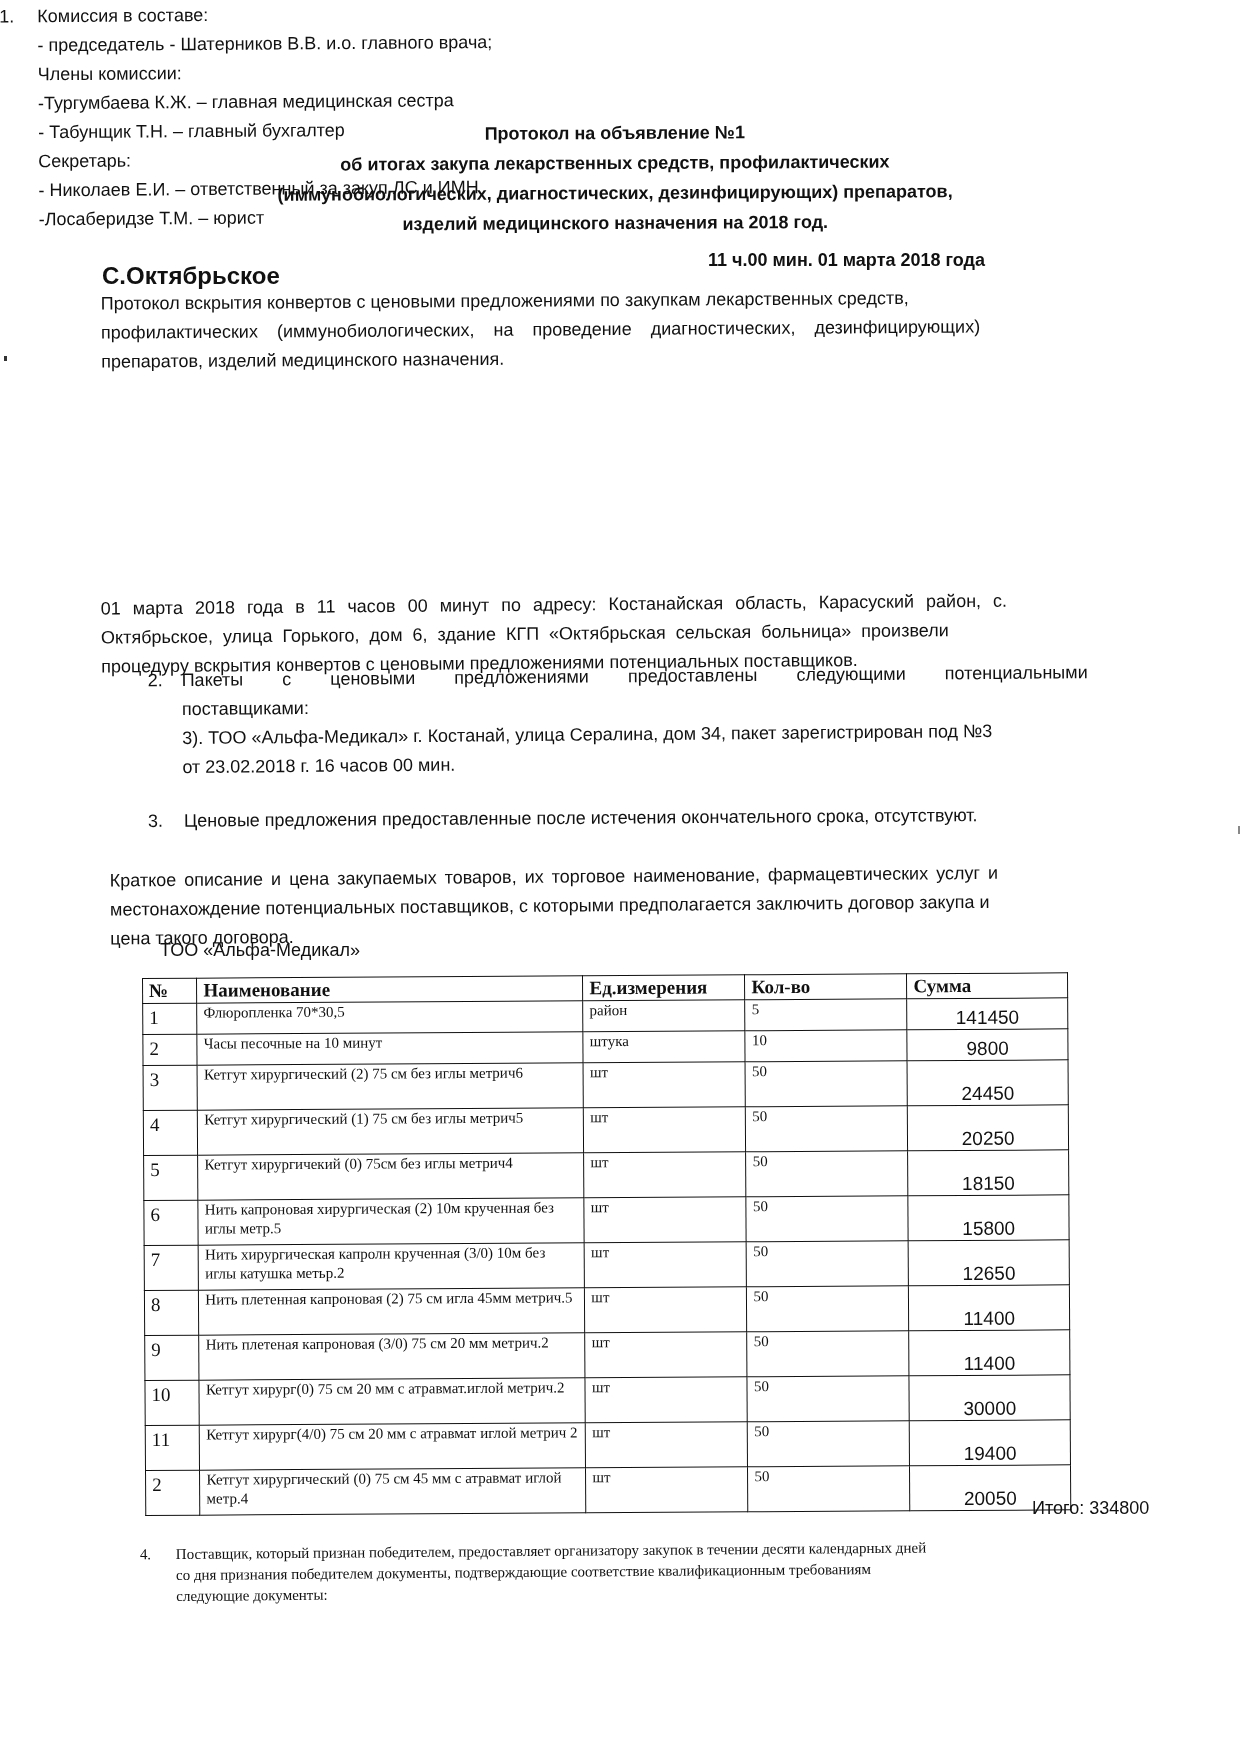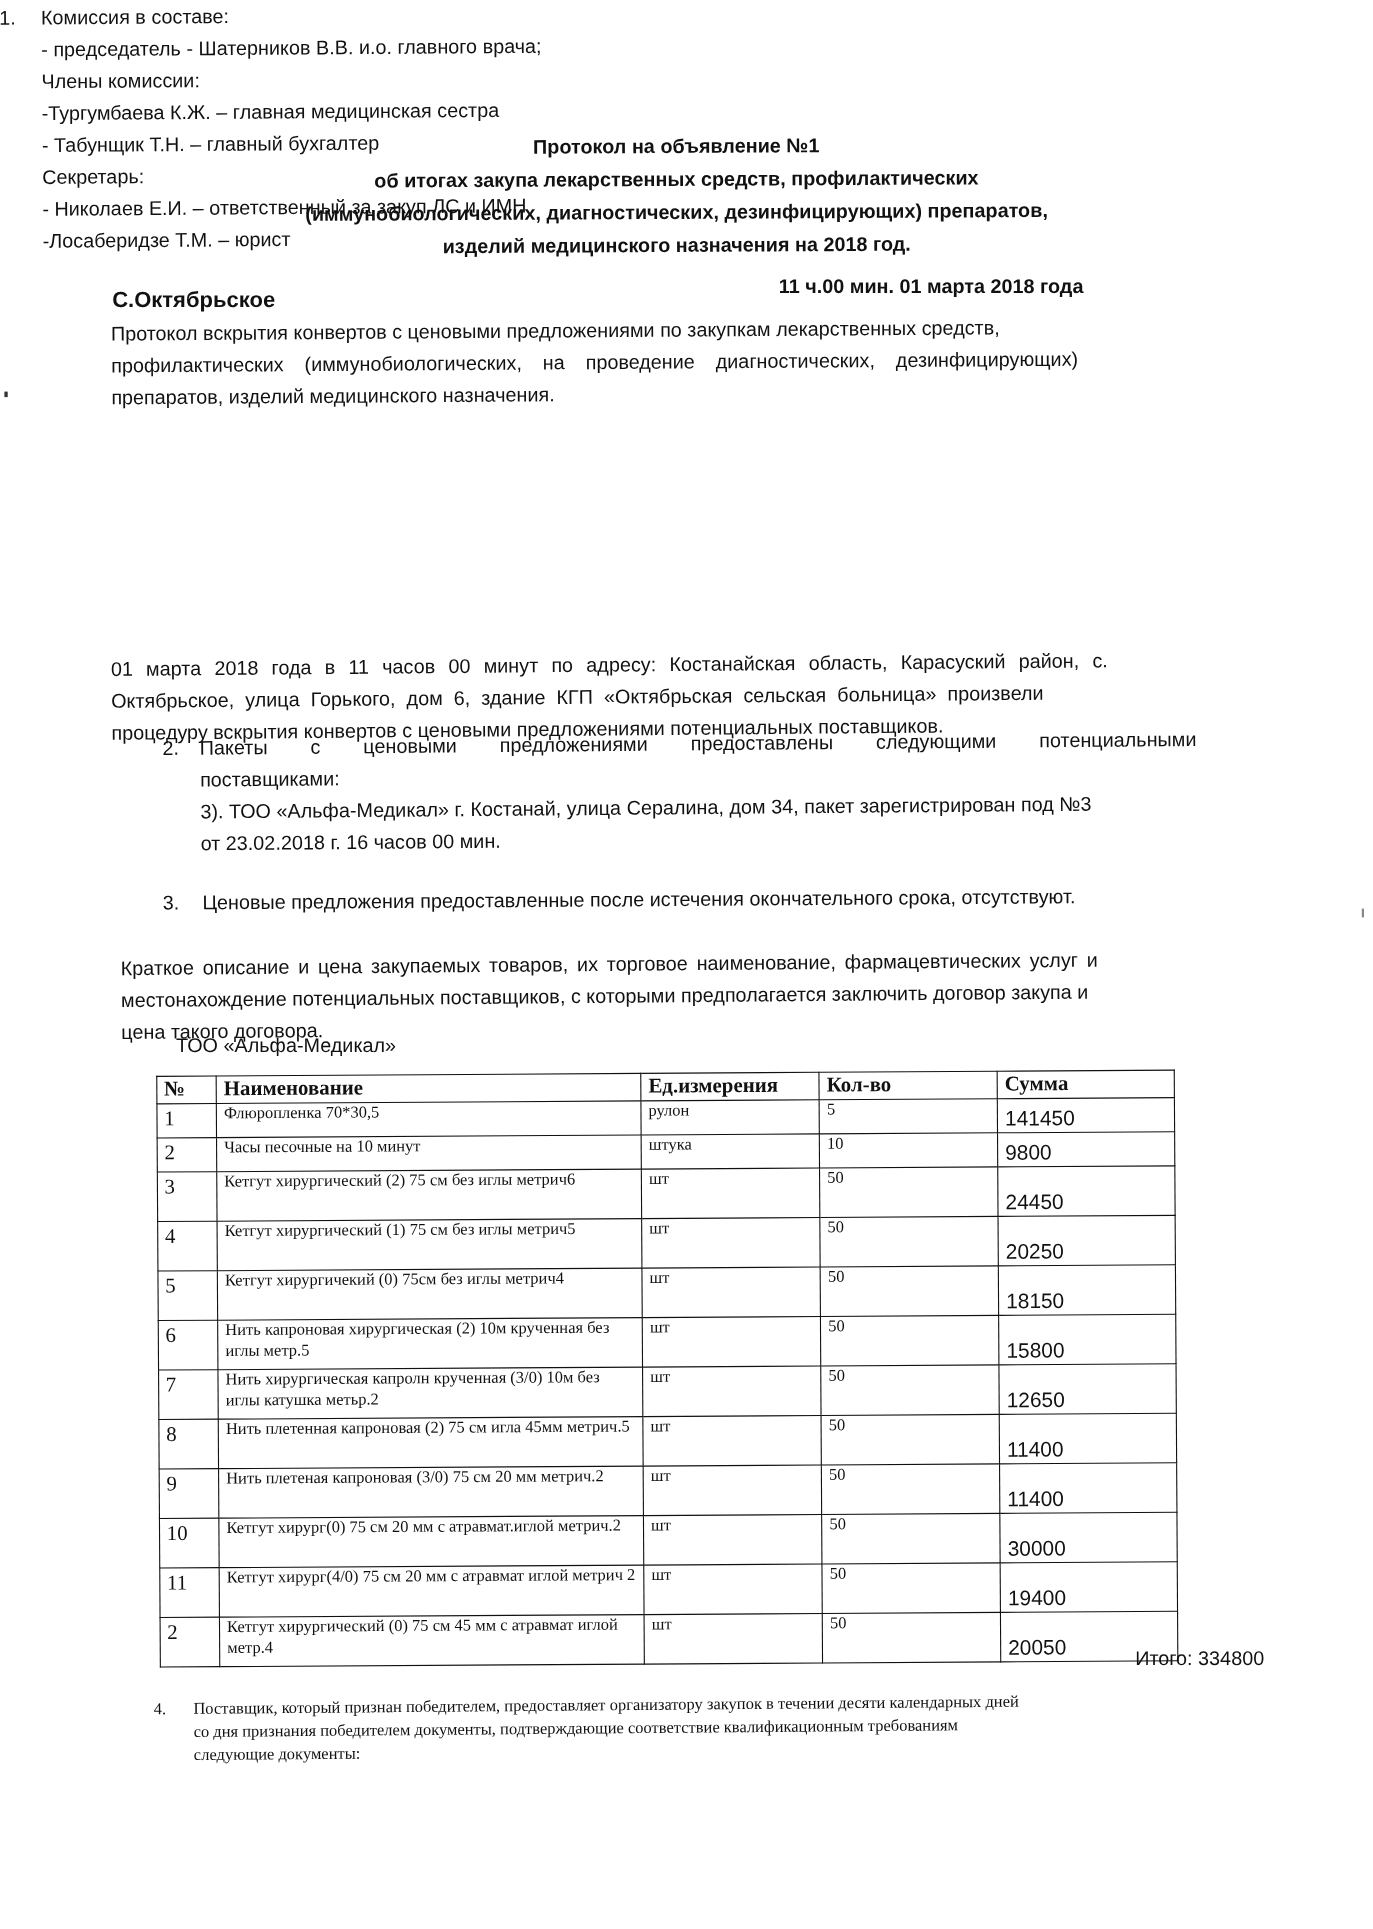--- a/index.html
+++ b/index.html
@@ -3,21 +3,21 @@
   <meta charset="utf-8">
   <style>
     html, body { margin: 0; padding: 0; background: #ffffff; }
     body { width: 1248px; height: 1754px; position: relative; overflow: hidden; color: #111111; }
     .page { position: absolute; left: 0; top: 0; width: 1248px; height: 1754px; background: #ffffff; }
     .sans { font-family: "Liberation Sans", "DejaVu Sans", sans-serif; }
 
     .title-block { position: absolute; left: 200px; top: 118px; width: 830px; text-align: center; font-weight: bold; font-size: 18px; line-height: 30px; transform: rotate(-0.3deg); }
     .title-block div { white-space: nowrap; }
 
-    .place { position: absolute; left: 102px; top: 262px; font-weight: bold; font-size: 20px; }
+    .place { position: absolute; left: 102px; top: 262px; font-weight: bold; font-size: 24px; }
     .datetime { position: absolute; left: 708px; top: 250px; font-weight: bold; font-size: 18px; }
 
     .para { position: absolute; font-size: 18px; line-height: 29px; text-align: justify; }
     .para .line { display: block; white-space: nowrap; }
     .justify-line { display: flex; justify-content: space-between; white-space: nowrap; }
 
     .intro { left: 101px; top: 286px; width: 1030px; transform: rotate(-0.4deg); }
     .commission { left: 140px; top: 373px; width: 700px; font-size: 18px; line-height: 29px; transform: rotate(-0.4deg); }
     .commission .num { display: inline-block; width: 38px; }
     .commission .indent { padding-left: 38px; display: block; white-space: nowrap; }
@@ -32,21 +32,21 @@
 
     .brief { left: 110px; top: 862px; width: 1030px; transform: rotate(-0.5deg); }
 
     .supplier-name { position: absolute; left: 160px; top: 940px; font-size: 18px; white-space: nowrap; }
 
     .items-table { position: absolute; left: 142px; top: 978px; width: 926px; border-collapse: collapse; transform: rotate(-0.35deg); transform-origin: left top; }
     .items-table th, .items-table td { border: 1.5px solid #111111; padding: 0 6px; vertical-align: top; }
     .items-table th { font-family: "Liberation Serif", "DejaVu Serif", serif; font-weight: bold; font-size: 19px; text-align: left; height: 24px; line-height: 24px; }
     .items-table td { font-family: "Liberation Serif", "DejaVu Serif", serif; font-size: 15px; line-height: 19px; }
     .items-table td.num { font-size: 19px; padding-top: 4px; }
-    .items-table td.sum { font-family: "Liberation Sans", "DejaVu Sans", sans-serif; font-size: 19px; text-align: left; vertical-align: bottom; padding-bottom: 2px; }
+    .items-table td.sum { font-family: "Liberation Sans", "DejaVu Sans", sans-serif; font-size: 19px; text-align: center; vertical-align: bottom; padding-bottom: 2px; }
     .items-table tr.single td { height: 26px; }
     .items-table tr.double td { height: 40px; }
     .col-num { width: 42px; }
     .col-name { width: 380px; }
     .col-unit { width: 150px; margin-left: 41px; }
     .col-qty { width: 152px; margin-top: 25px; }
     .col-sum { width: 150px; }
 
     .total { position: absolute; left: 1032px; top: 1498px; font-size: 18px; white-space: nowrap; }
 
@@ -122,21 +122,21 @@
         <th class="col-name">Наименование</th>
         <th class="col-unit">Ед.измерения</th>
         <th class="col-qty">Кол-во</th>
         <th class="col-sum">Сумма</th>
       </tr>
     </thead>
     <tbody id="items-body">
       <tr class="single">
         <td class="num">1</td>
         <td>Флюропленка 70*30,5</td>
-        <td>рулон</td>
+        <td>район</td>
         <td>5</td>
         <td class="sum">141450</td>
       </tr>
       <tr class="single">
         <td class="num">2</td>
         <td>Часы песочные на 10 минут</td>
         <td>штука</td>
         <td>10</td>
         <td class="sum">9800</td>
       </tr>

